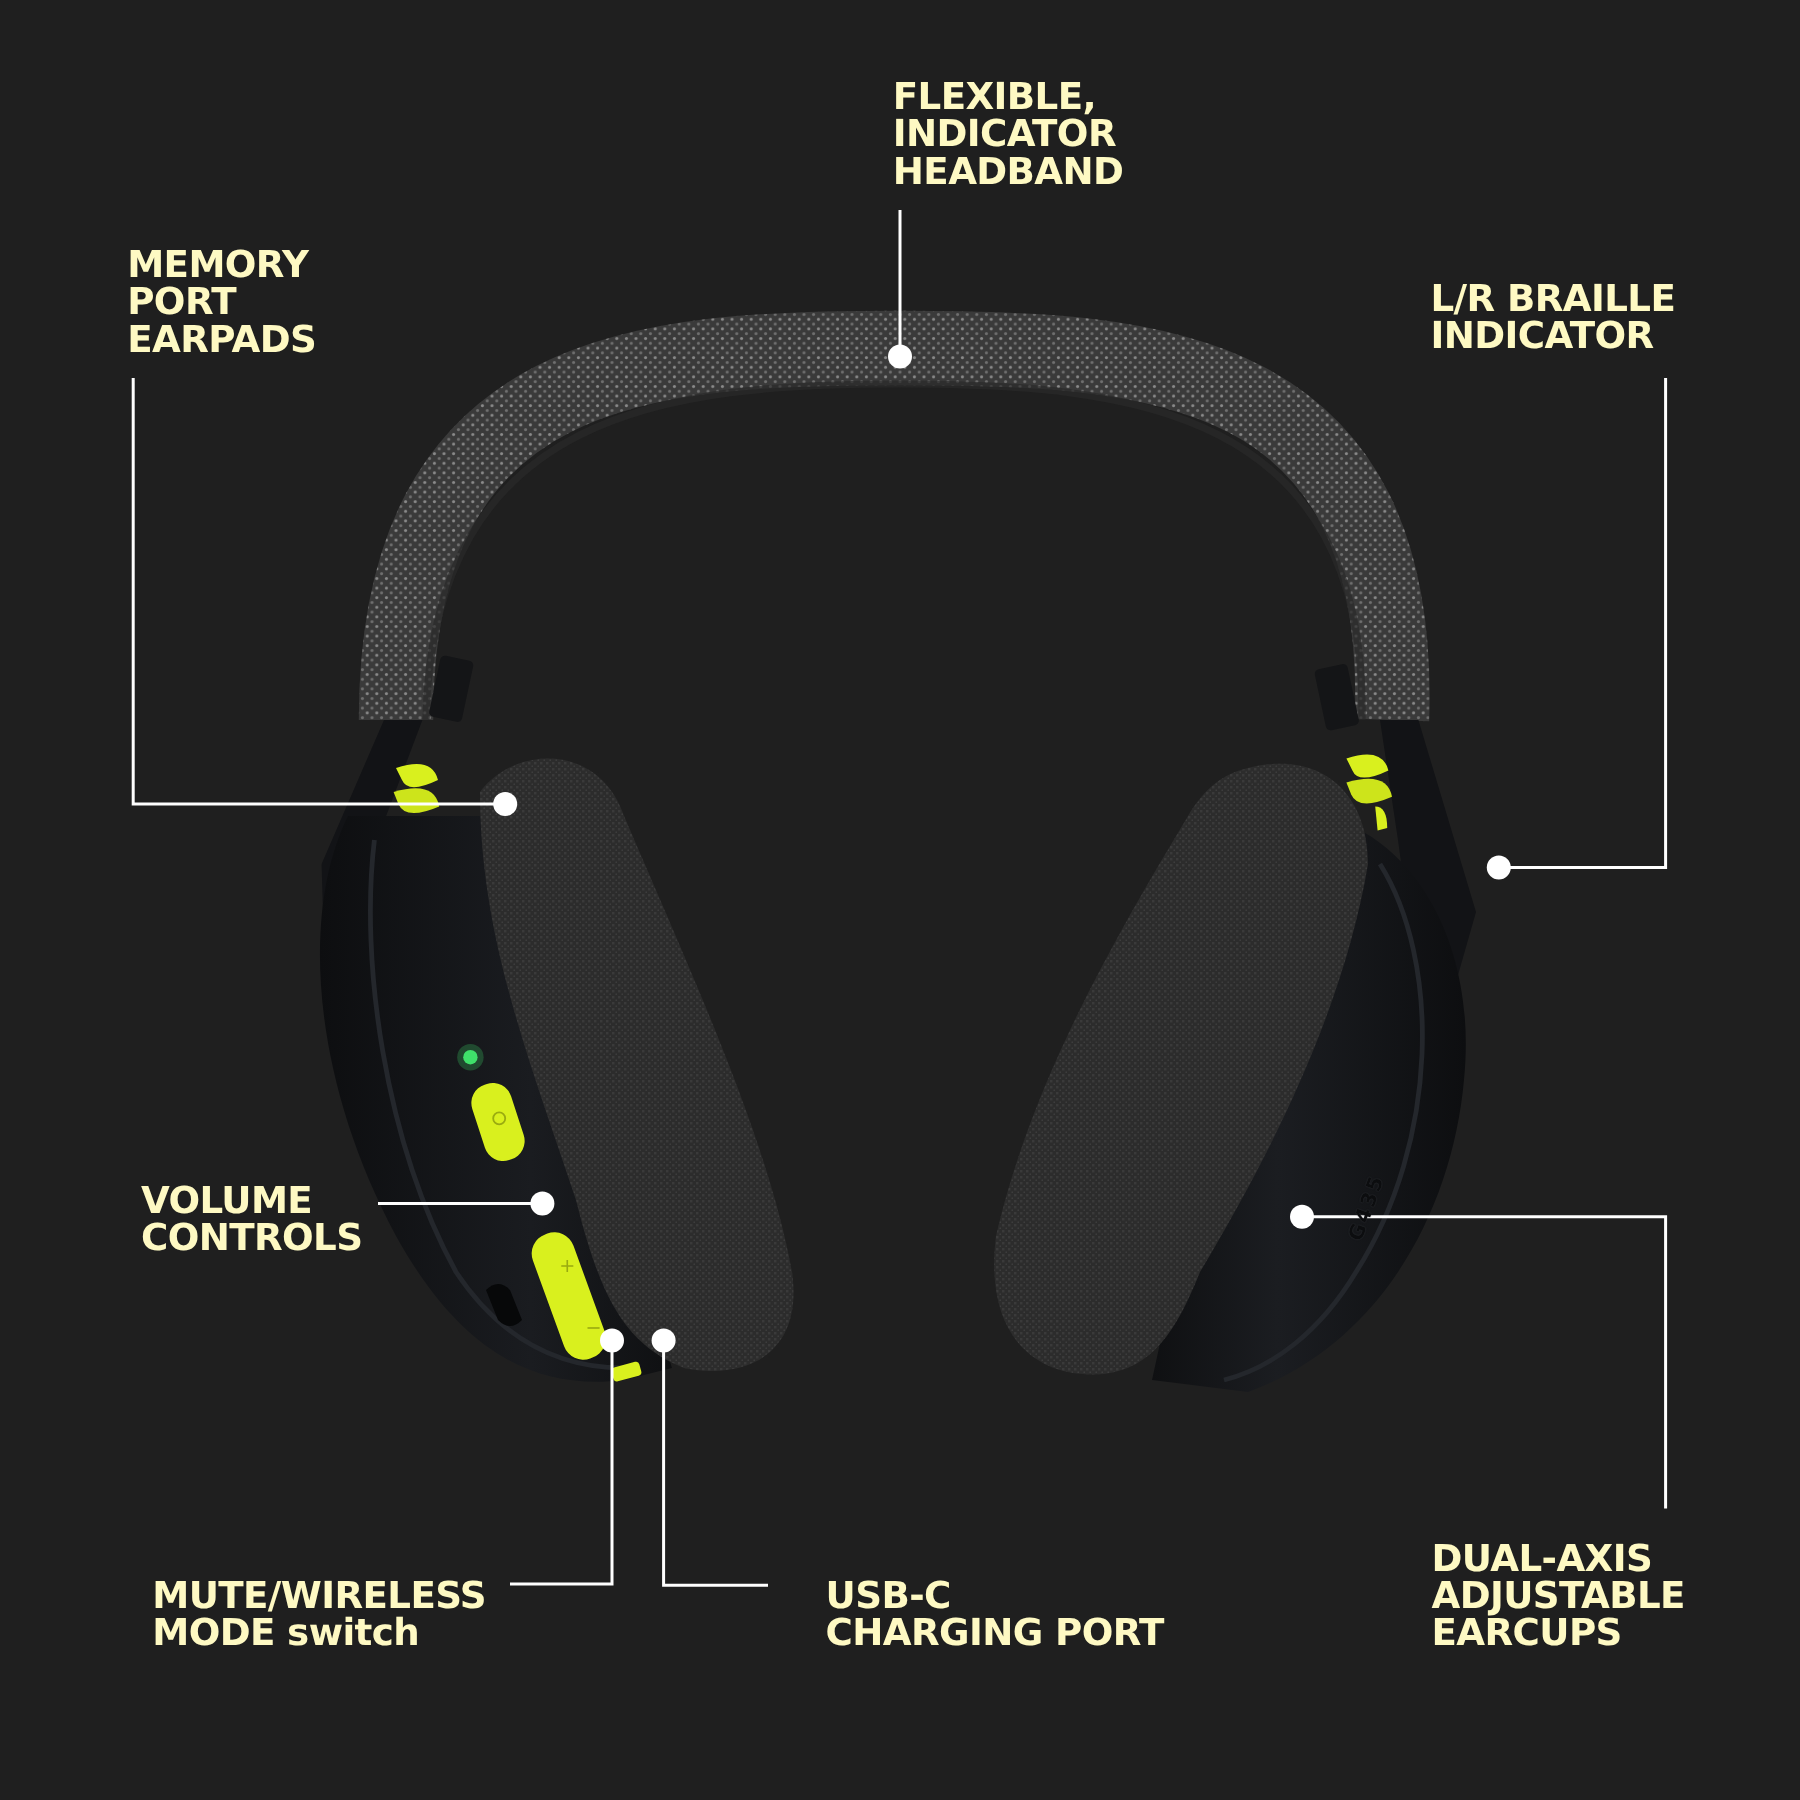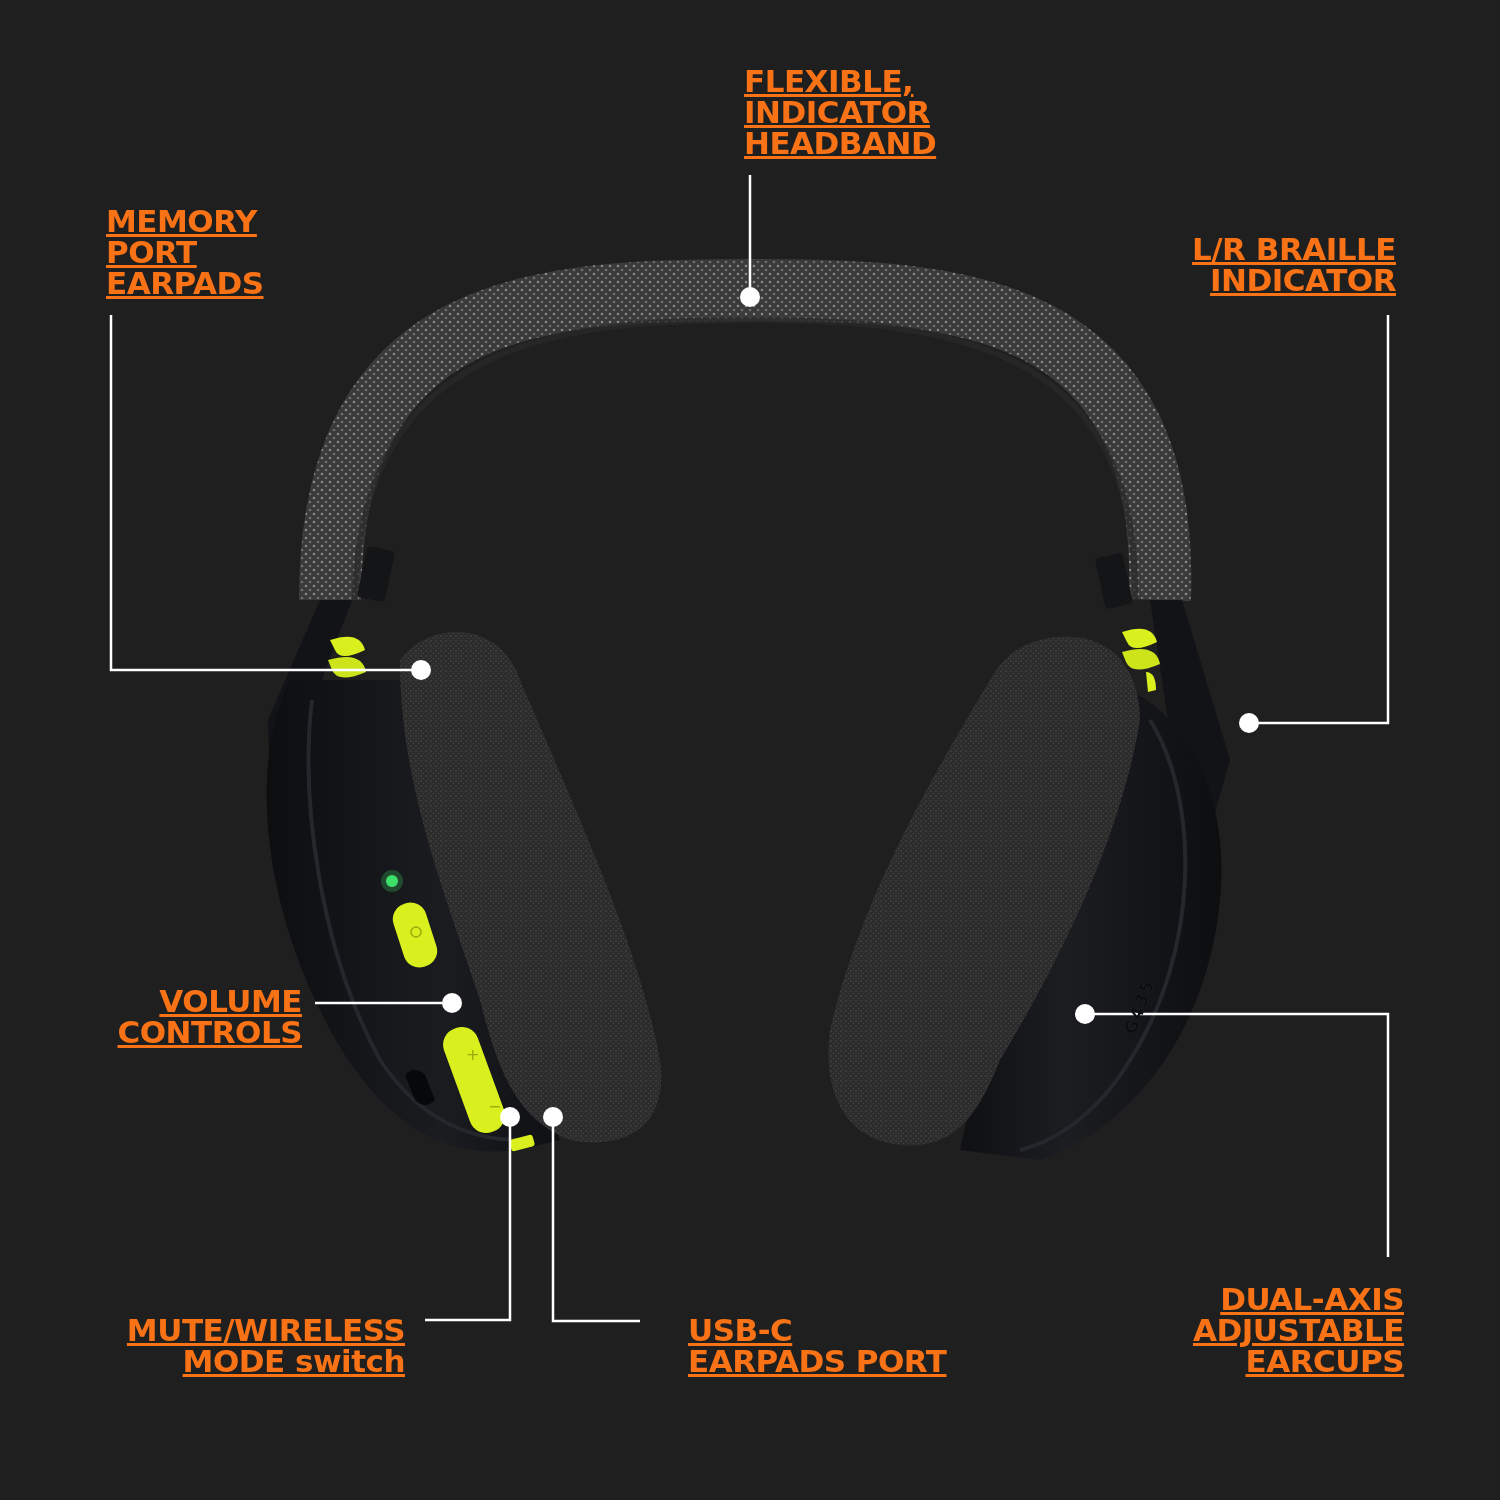--- a/index.html
+++ b/index.html
@@ -5,27 +5,26 @@
     html, body { margin: 0; padding: 0; }
     body {
       width: 1500px; height: 1500px; overflow: hidden;
       background: #1f1f1f;
       font-family: "DejaVu Sans", "Liberation Sans", sans-serif;
       position: relative;
     }
     #stage { position: absolute; left: 0; top: 0; width: 1500px; height: 1500px; }
     svg.art { position: absolute; left: 0; top: 0; }
     .label {
-      position: absolute; color: #f97316; font-weight: bold;
+      position: absolute; color: #fef9c3; font-weight: bold;
       font-size: 31px; line-height: 31px; letter-spacing: -0.5px;
       white-space: nowrap;
-      text-decoration: underline;
     }
     .label .ln { display: block; }
-    .label.right-align { text-align: right; }
+    .label.right-align { }
     .model-text {
       position: absolute; color: #0c0d0f; font-size: 17px; font-weight: bold;
       letter-spacing: 2px; transform: rotate(-70deg); transform-origin: left top;
       text-shadow: 0 0 1px #3a3d42;
     }
   </style>
 </head>
 <body>
 
 <div id="stage">
@@ -157,21 +156,21 @@
     <span class="ln">CONTROLS</span>
   </div>
 
   <div class="label right-align" style="right:1095px; top:1315px;">
     <span class="ln">MUTE/WIRELESS</span>
     <span class="ln">MODE switch</span>
   </div>
 
   <div class="label" style="left:660px; top:1315px;margin-left:28px;">
     <span class="ln">USB-C</span>
-    <span class="ln">EARPADS PORT</span>
+    <span class="ln">CHARGING PORT</span>
   </div>
 
   <div class="label right-align" style="right:96px; top:1284px;margin-left:30px;">
     <span class="ln">DUAL-AXIS</span>
     <span class="ln">ADJUSTABLE</span>
     <span class="ln">EARCUPS</span>
   </div>
 </div>
 
 </body></html>

